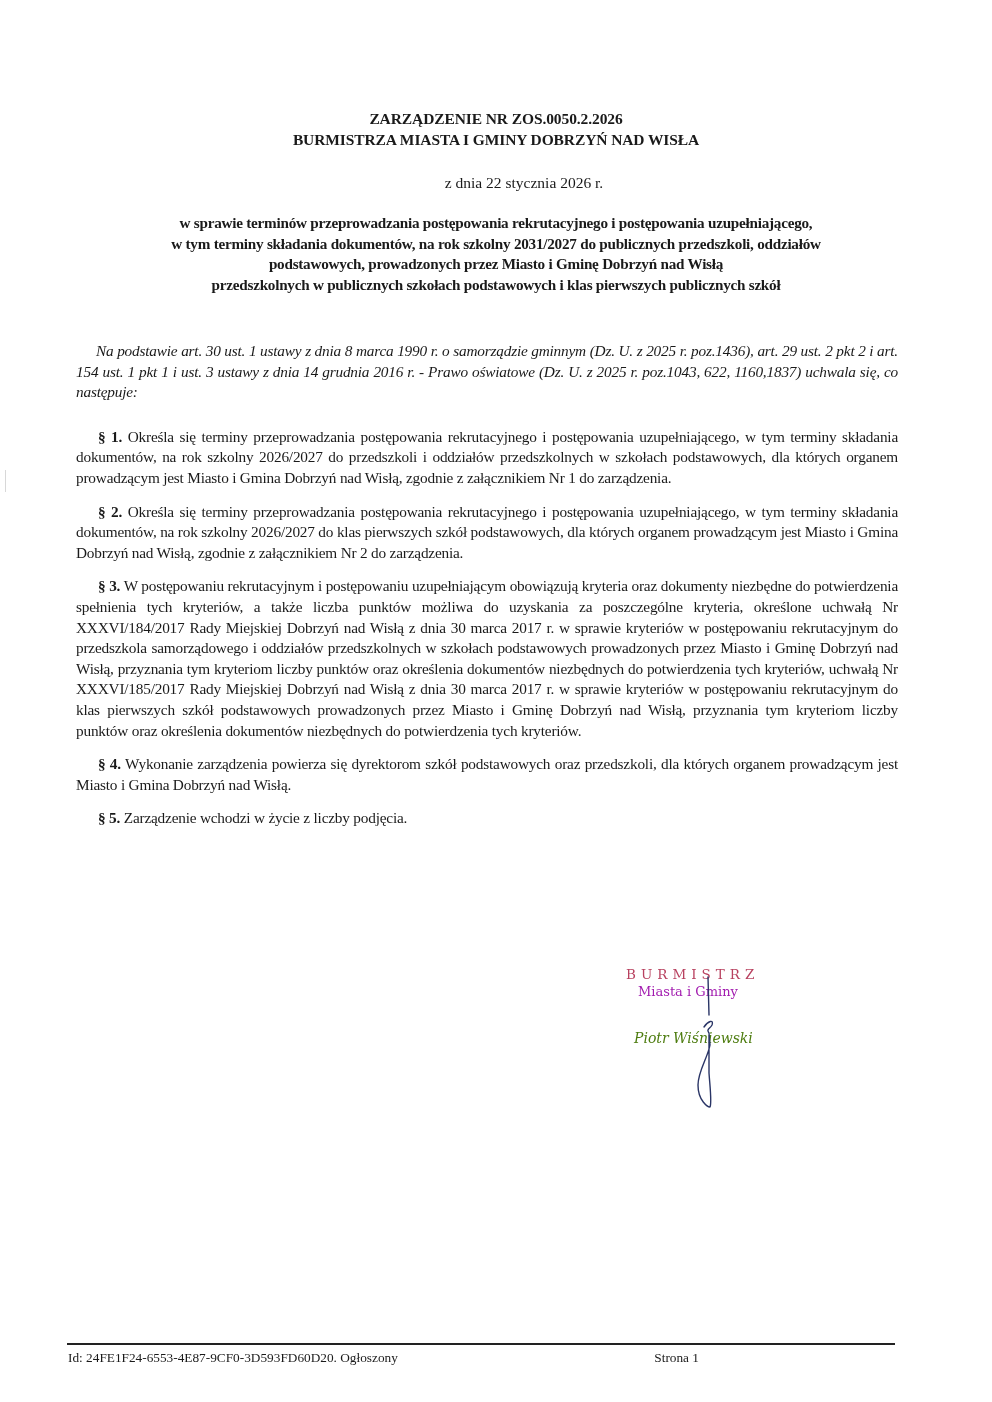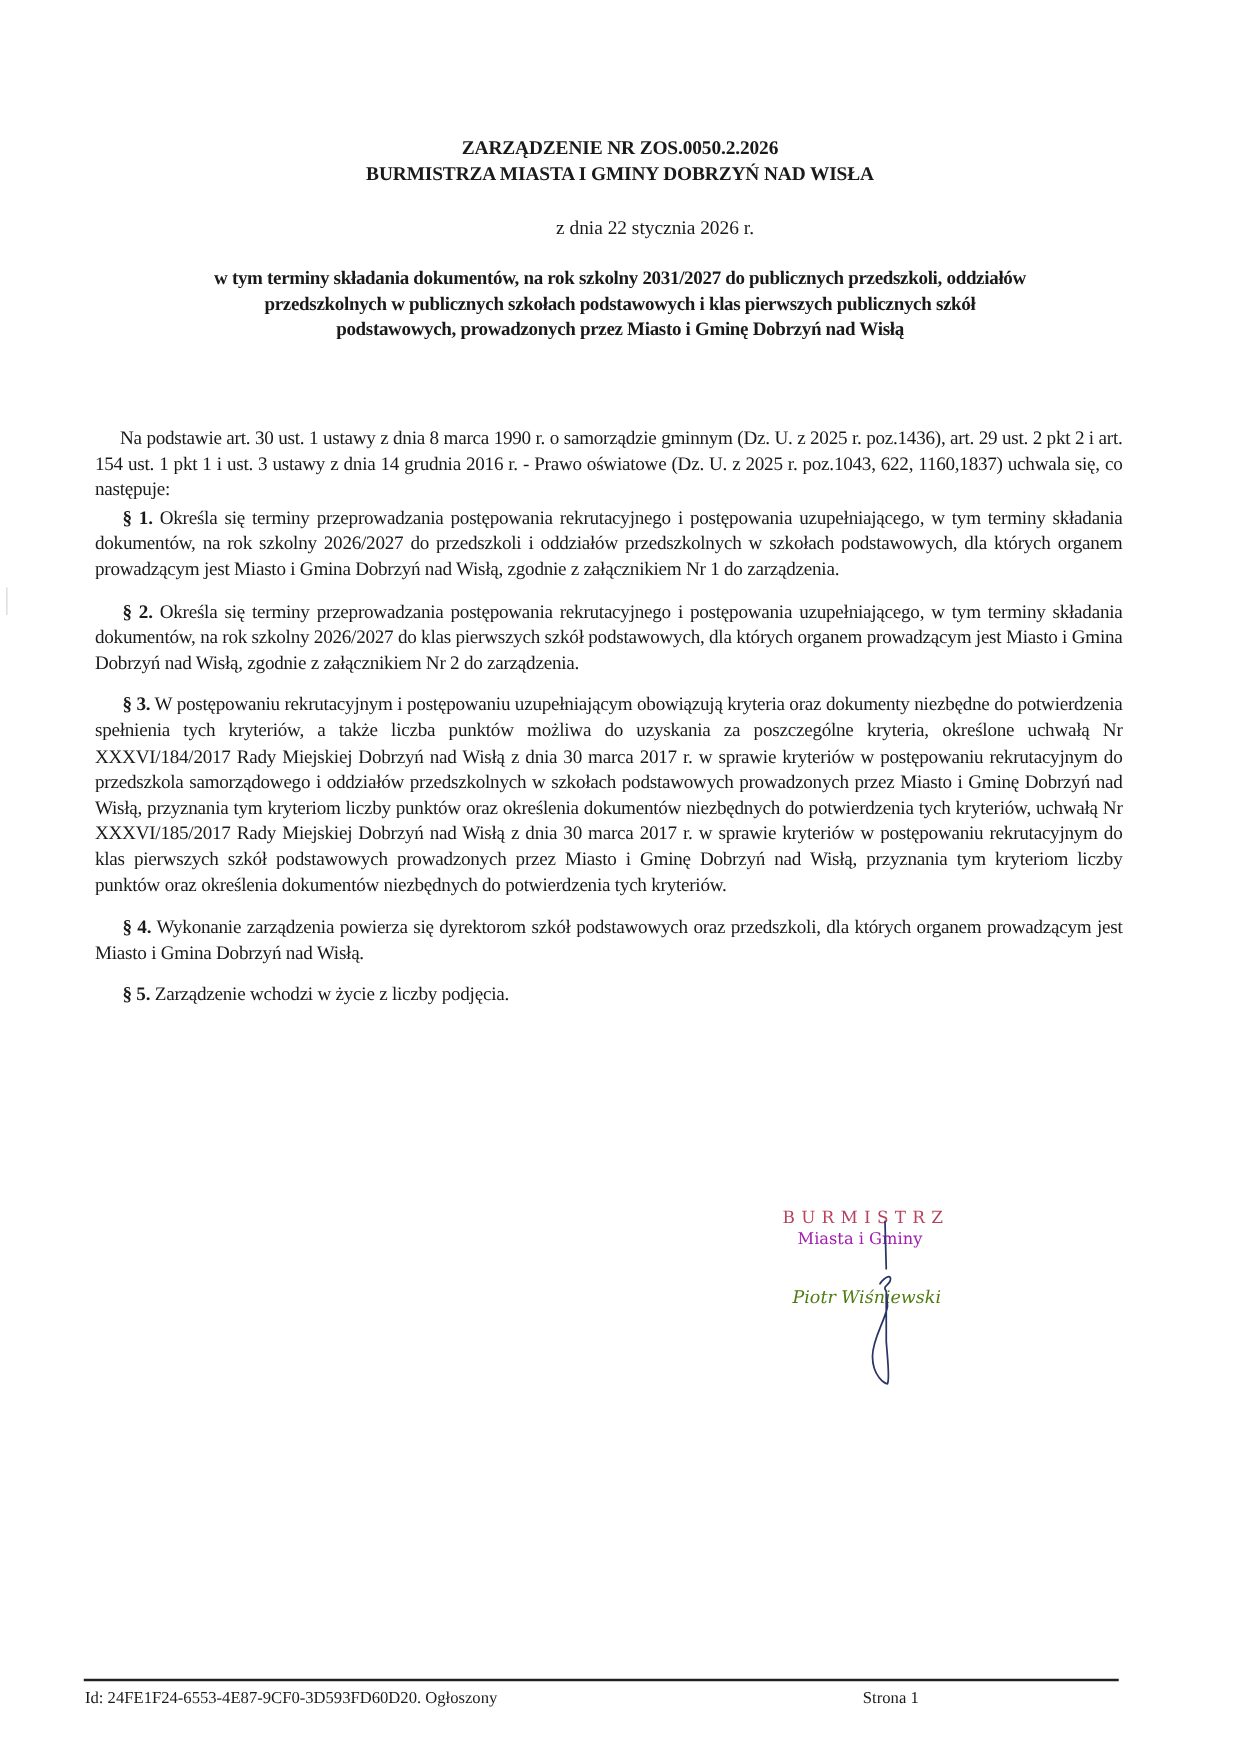--- a/index.html
+++ b/index.html
@@ -13,21 +13,20 @@
     position: relative;
     overflow: hidden;
     font-family: "Liberation Serif", "DejaVu Serif", serif;
     color: #1a1a1a;
   }
   .page {
     position: absolute;
     left: 0; top: 0;
     width: 796px;
     height: 1402px;
-    padding-left: 36px;
   }
   .scan-mark {
     position: absolute;
     left: 5px;
     top: 470px;
     width: 1px;
     height: 22px;
     background: #d8d8d8;
   }
   .title-block {
@@ -71,21 +70,22 @@
     line-height: 20.6px;
     text-align: justify;
     letter-spacing: -0.2px;
   }
   .body-text p {
     margin: 0 0 13px 0;
     text-indent: 22px;
   }
   .body-text p.basis {
     text-indent: 20px;
-    margin-bottom: 2px;
+    margin-bottom: 24px;
+    font-style: italic;
   }
   .par-num {
     font-weight: bold;
   }
   .stamp {
     position: absolute;
     left: 600px;
     top: 960px;
     width: 220px;
     height: 150px;
@@ -154,23 +154,24 @@
   <div class="scan-mark"></div>
 
   <div class="title-block">
     <div>ZARZĄDZENIE NR ZOS.0050.2.2026</div>
     <div>BURMISTRZA MIASTA I GMINY DOBRZYŃ NAD WISŁA</div>
   </div>
 
   <div class="date-line">z dnia 22 stycznia 2026 r.</div>
 
   <div class="subject">
+    <div>w sprawie terminów przeprowadzania postępowania rekrutacyjnego i postępowania uzupełniającego,</div>
     <div>w tym terminy składania dokumentów, na rok szkolny 2031/2027 do publicznych przedszkoli, oddziałów</div>
+    <div>podstawowych, prowadzonych przez Miasto i Gminę Dobrzyń nad Wisłą</div>
     <div>przedszkolnych w publicznych szkołach podstawowych i klas pierwszych publicznych szkół</div>
-    <div>podstawowych, prowadzonych przez Miasto i Gminę Dobrzyń nad Wisłą</div>
   </div>
 
   <div class="body-text">
     <p class="basis">Na podstawie art. 30 ust. 1 ustawy z dnia 8 marca 1990 r. o samorządzie gminnym (Dz. U. z 2025 r. poz.1436), art. 29 ust. 2 pkt 2 i art. 154 ust. 1 pkt 1 i ust. 3 ustawy z dnia 14 grudnia 2016 r. - Prawo oświatowe (Dz. U. z 2025 r. poz.1043, 622, 1160,1837) uchwala się, co następuje:</p>
 
     <p>
       <span class="par-num">§ 1.</span>
       <span>Określa się terminy przeprowadzania postępowania rekrutacyjnego i postępowania uzupełniającego, w tym terminy składania dokumentów, na rok szkolny 2026/2027 do przedszkoli i oddziałów przedszkolnych w szkołach podstawowych, dla których organem prowadzącym jest Miasto i Gmina Dobrzyń nad Wisłą, zgodnie z załącznikiem Nr 1 do zarządzenia.</span>
     </p>
 

